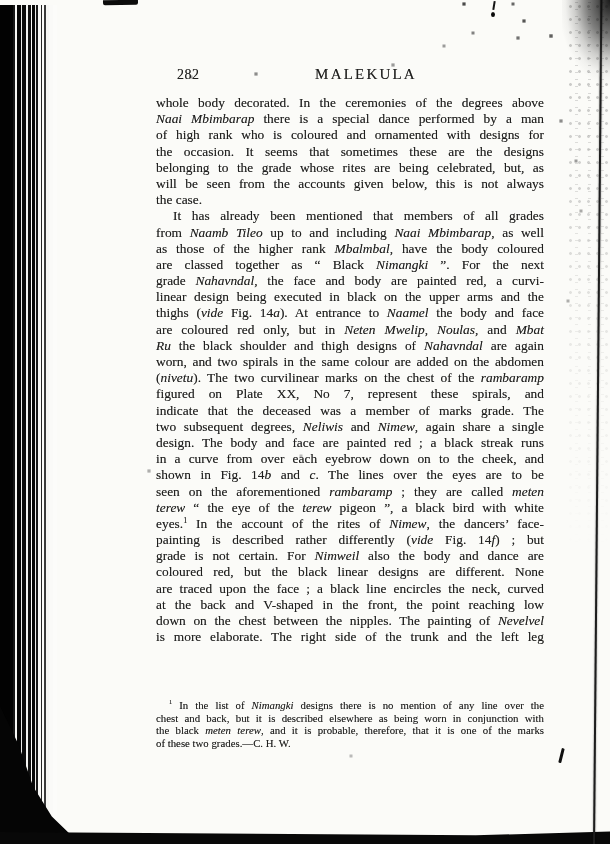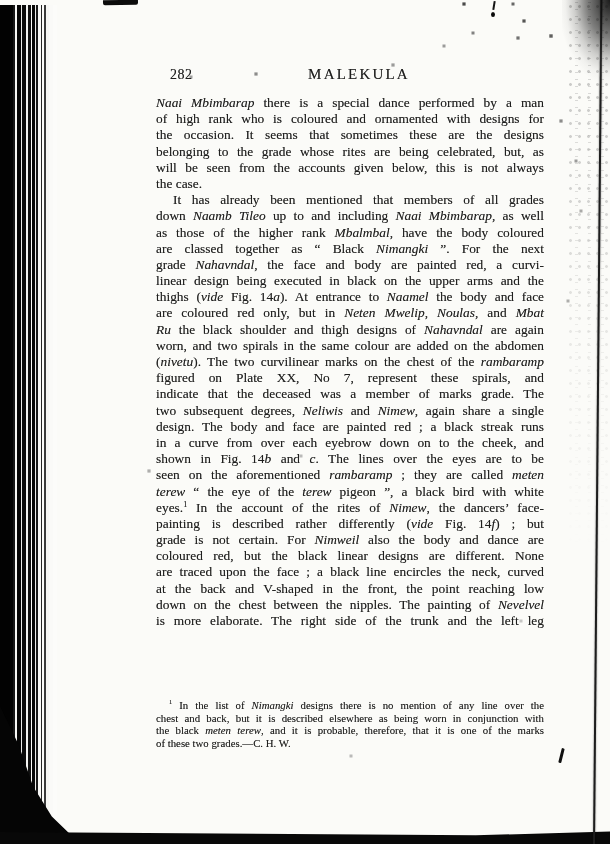--- a/index.html
+++ b/index.html
@@ -78,21 +78,21 @@
       580px 210px 0 0.5px rgba(70,70,70,.45), 567px 300px 0 0.5px rgba(80,80,80,.45),
       148px 470px 0 0.6px rgba(80,80,80,.45), 300px 455px 0 0.5px rgba(90,90,90,.4),
       520px 620px 0 0.5px rgba(100,100,100,.35), 350px 755px 0 0.5px rgba(90,90,90,.4);
   }
 
   
   .content {
     position: absolute; left: 156px; top: 0; width: 388px;
     text-shadow: 0 0 0.3px rgba(10,10,10,0.45);
   }
-  .page-header { position: absolute; top: 66px; left: 9px; width: 100%; height: 18px; }
+  .page-header { position: absolute; top: 66px; left: 16px; width: 100%; height: 18px; }
   .pagenum { position: absolute; left: 5px; top: 1px; font-size: 14px; letter-spacing: 0.5px; }
   .running-title { display: block; text-align: center; font-size: 15px; letter-spacing: 2.2px; }
 
   .body-text { position: absolute; top: 95px; left: 0; width: 388px; font-size: 13.4px; }
   .body-text .tline { height: 16.2px; line-height: 16.2px; }
 
   .footnote { position: absolute; top: 699px; left: 0; width: 388px; font-size: 10.8px; }
   .footnote .tline { height: 12.6px; line-height: 12.6px; }
   .footnote .indent { text-indent: 13px; }
 
@@ -119,28 +119,29 @@
   <div class="scan tick"></div>
   <div class="scan dust"></div>
 
   <div class="content">
     <header class="page-header">
       <span class="pagenum">282</span>
       <span class="running-title">MALEKULA</span>
     </header>
 
     <main class="body-text">
+        <div class="tline"><span>whole body decorated.  In the ceremonies of the degrees above</span></div>
         <div class="tline"><i>Naai Mbimbarap</i><span> there is a special dance performed by a man</span></div>
         <div class="tline"><span>of high rank who is coloured and ornamented with designs for</span></div>
         <div class="tline"><span>the occasion.  It seems that sometimes these are the designs</span></div>
         <div class="tline"><span>belonging to the grade whose rites are being celebrated, but, as</span></div>
         <div class="tline"><span>will be seen from the accounts given below, this is not always</span></div>
         <div class="tline lastline"><span>the case.</span></div>
         <div class="tline indent"><span>It has already been mentioned that members of all grades</span></div>
-        <div class="tline"><span>down </span><i>Naamb Tileo</i><span> up to and including </span><i>Naai Mbimbarap</i><span>, as well</span></div>
+        <div class="tline"><span>from </span><i>Naamb Tileo</i><span> up to and including </span><i>Naai Mbimbarap</i><span>, as well</span></div>
         <div class="tline"><span>as those of the higher rank </span><i>Mbalmbal</i><span>, have the body coloured</span></div>
         <div class="tline"><span>are classed together as “ Black </span><i>Nimangki</i><span> ”.  For the next</span></div>
         <div class="tline"><span>grade </span><i>Nahavndal</i><span>, the face and body are painted red, a curvi-</span></div>
         <div class="tline"><span>linear design being executed in black on the upper arms and the</span></div>
         <div class="tline"><span>thighs (</span><i>vide</i><span> Fig. 14</span><i>a</i><span>).  At entrance to </span><i>Naamel</i><span> the body and face</span></div>
         <div class="tline"><span>are coloured red only, but in </span><i>Neten Mwelip</i><span>, </span><i>Noulas</i><span>, and </span><i>Mbat</i></div>
         <div class="tline"><i>Ru</i><span> the black shoulder and thigh designs of </span><i>Nahavndal</i><span> are again</span></div>
         <div class="tline"><span>worn, and two spirals in the same colour are added on the abdomen</span></div>
         <div class="tline"><span>(</span><i>nivetu</i><span>).  The two curvilinear marks on the chest of the </span><i>rambaramp</i></div>
         <div class="tline"><span>figured on Plate XX, No 7, represent these spirals, and</span></div>

